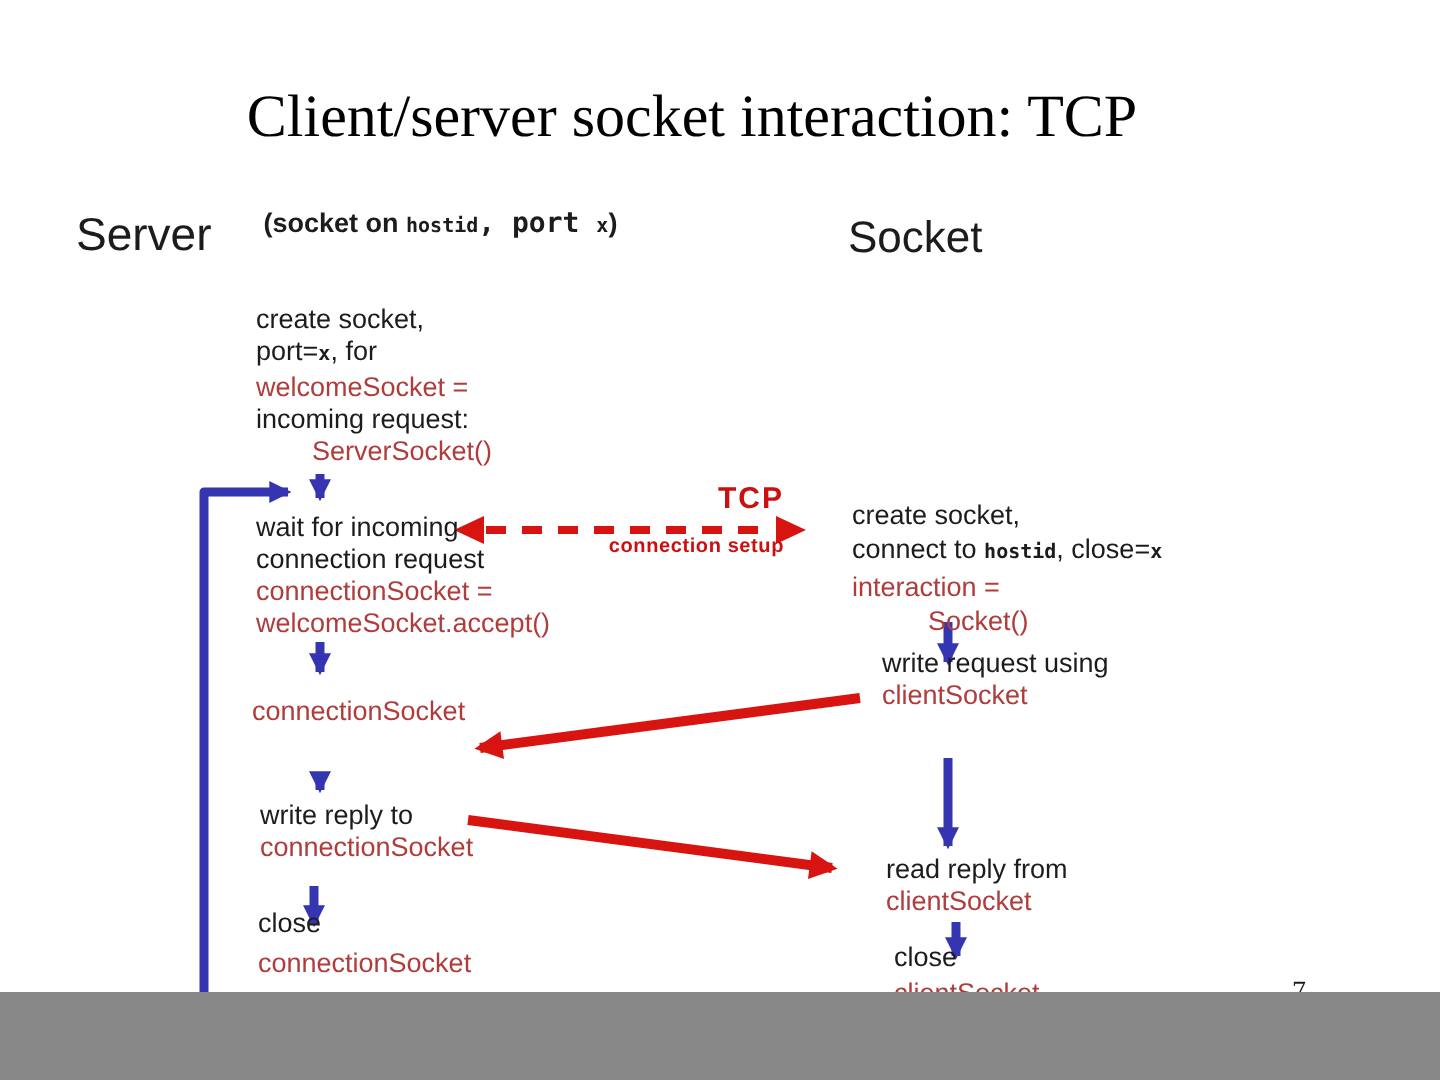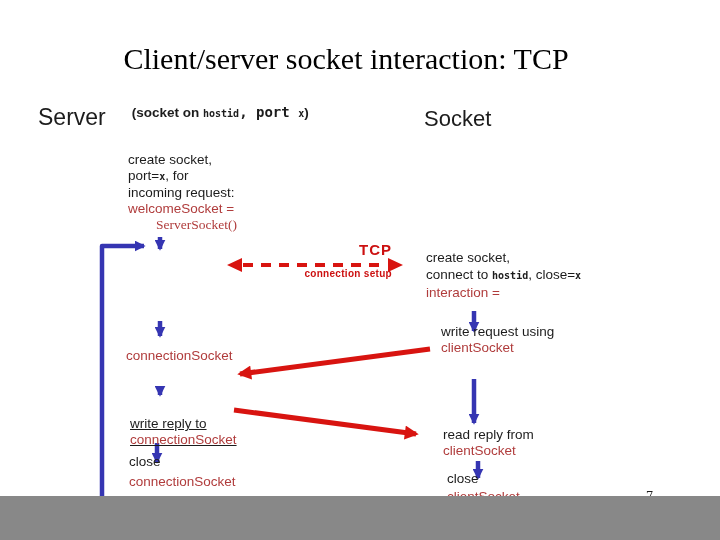--- a/index.html
+++ b/index.html
@@ -13,21 +13,21 @@
   .title{position:absolute;left:0;top:42px;width:692px;margin:0;text-align:center;
     font-family:"Liberation Serif",serif;font-weight:400;font-size:30px;color:#000;}
   .hdr-server{position:absolute;left:38px;top:104px;display:flex;align-items:flex-start;white-space:nowrap;gap:20px;}
   .hdr-main{font-size:23px;}
   .hdr-detail{margin-left:6px;font-size:13.5px;font-weight:bold;}
   .hdr-client{position:absolute;left:424px;top:106px;font-size:22px;}
   .block{position:absolute;font-size:13.5px;line-height:16px;white-space:nowrap;margin-left:16px;}
   .b-l1{left:112px;top:152px;}
   .b-l2{left:112px;top:256px;}
   .b-l3{left:110px;top:348px;}
-  .b-l4{left:114px;top:416px;text-decoration:underline;}
+  .b-l4{left:114px;top:400px;}
   .b-l5{left:113px;top:452px;line-height:20px;}
   .b-r1{left:410px;top:249px;line-height:17px;}
   .b-r2{left:425px;top:324px;}
   .b-r3{left:427px;top:427px;}
   .b-r4{left:431px;top:470px;line-height:18px;}
   .r-p{color:var(--ink);}
   .r-c{color:var(--code-red);}
   .r-mb{font-family:"DejaVu Sans Mono",monospace;font-weight:bold;font-size:10px;color:var(--ink);}
   .r-m{font-family:"DejaVu Sans Mono",monospace;font-size:14px;color:var(--ink);}
   .r-hb{font-weight:bold;font-size:13.5px;color:var(--ink);}
@@ -78,40 +78,47 @@
 
   <div class="hdr-server">
     <span class="hdr-main">Server</span>
     <span class="hdr-detail"><span class="r-hb">(socket on </span><span class="r-mb">hostid</span><span class="r-m">, </span><span class="r-m">port </span><span class="r-mb">x</span><span class="r-hb">)</span></span>
   </div>
   <div class="hdr-client">Socket</div>
 
   <div class="block b-l1">
       <div class="line"><span class="r-p">create socket,</span></div>
       <div class="line"><span class="r-p">port=</span><span class="r-mb">x</span><span class="r-p">, for</span></div>
+      <div class="line"><span class="r-c">welcomeSocket =</span></div>
       <div class="line"><span class="r-p">incoming request:</span></div>
-      <div class="line"><span class="r-c">welcomeSocket =</span></div>
-      <div class="line" style="padding-left: 28px; font-family: Liberation Serif, serif;"><span class="r-c">ServerSocket()</span></div>
+      <div class="line" style="padding-left: 28px;"><span class="r-c">ServerSocket()</span></div>
+    </div>
+  <div class="block b-l2">
+      <div class="line"><span class="r-p">wait for incoming</span></div>
+      <div class="line"><span class="r-p">connection request</span></div>
+      <div class="line"><span class="r-c">connectionSocket =</span></div>
+      <div class="line"><span class="r-c">welcomeSocket.accept()</span></div>
     </div>
   <div class="block b-l3">
       <div class="line"><span class="r-c">connectionSocket</span></div>
     </div>
   <div class="block b-l4">
       <div class="line"><span class="r-p">write reply to</span></div>
       <div class="line"><span class="r-c">connectionSocket</span></div>
     </div>
   <div class="block b-l5">
       <div class="line"><span class="r-p">close</span></div>
       <div class="line"><span class="r-c">connectionSocket</span></div>
     </div>
 
   <div class="block b-r1">
       <div class="line"><span class="r-p">create socket,</span></div>
       <div class="line"><span class="r-p">connect to </span><span class="r-mb">hostid</span><span class="r-p">, close=</span><span class="r-mb">x</span></div>
       <div class="line"><span class="r-c">interaction =</span></div>
+      <div class="line" style="padding-left: 38px;"><span class="r-c">Socket()</span></div>
     </div>
   <div class="block b-r2">
       <div class="line"><span class="r-p">write request using</span></div>
       <div class="line"><span class="r-c">clientSocket</span></div>
     </div>
   <div class="block b-r3">
       <div class="line"><span class="r-p">read reply from</span></div>
       <div class="line"><span class="r-c">clientSocket</span></div>
     </div>
   <div class="block b-r4">

